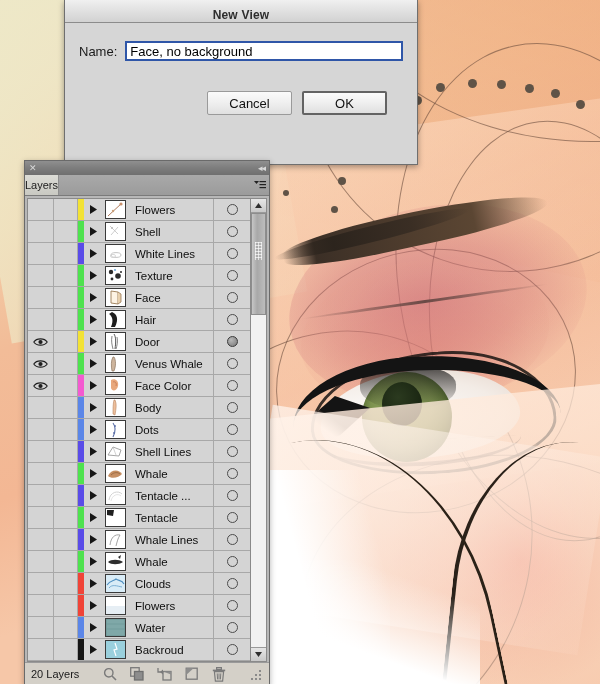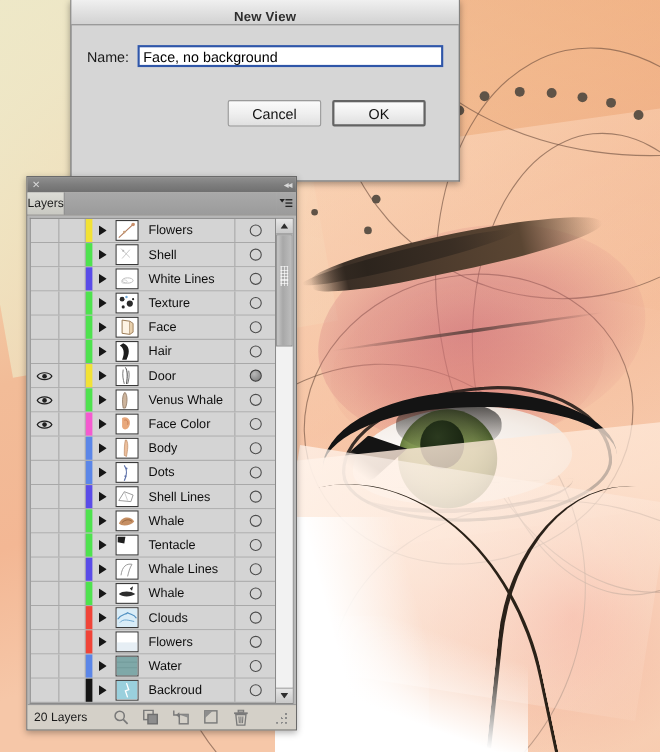--- a/index.html
+++ b/index.html
@@ -667,20 +667,40 @@
               <polygon points="0,0 7,4.5 0,9" fill="#161616"></polygon>
             </svg>
           </div>
           <div class="col-thumb">
             <div class="thumb"><svg width="19" height="17" viewBox="0 0 19 17">
                 <path d="M2 11 C5 4, 13 4, 16 9 C13 13, 5 14, 2 11 Z" fill="#c68f63"></path>
                 <path d="M5 10 C8 7, 12 7, 14 9" fill="none" stroke="#8b5e38" stroke-width="0.7"></path>
               </svg></div>
           </div>
           <div class="col-name">Whale</div>
+          <div class="col-target">
+            <span class="target-dot"></span>
+          </div>
+        </div>
+        <div class="layer-row">
+          <div class="col-eye"></div>
+          <div class="col-lock"></div>
+          <div class="col-swatch" style="background: rgb(90, 76, 232);"></div>
+          <div class="col-arrow">
+            <svg width="7" height="9" viewBox="0 0 7 9">
+              <polygon points="0,0 7,4.5 0,9" fill="#161616"></polygon>
+            </svg>
+          </div>
+          <div class="col-thumb">
+            <div class="thumb"><svg width="19" height="17" viewBox="0 0 19 17">
+                <path d="M3 13 C4 5, 12 3, 16 7" fill="none" stroke="#d2d2d2" stroke-width="1"></path>
+                <path d="M5 14 C6 8, 12 6, 15 9" fill="none" stroke="#e0e0e0" stroke-width="0.9"></path>
+              </svg></div>
+          </div>
+          <div class="col-name">Tentacle ...</div>
           <div class="col-target">
             <span class="target-dot"></span>
           </div>
         </div>
         <div class="layer-row">
           <div class="col-eye"></div>
           <div class="col-lock"></div>
           <div class="col-swatch" style="background: rgb(78, 226, 78);"></div>
           <div class="col-arrow">
             <svg width="7" height="9" viewBox="0 0 7 9">

